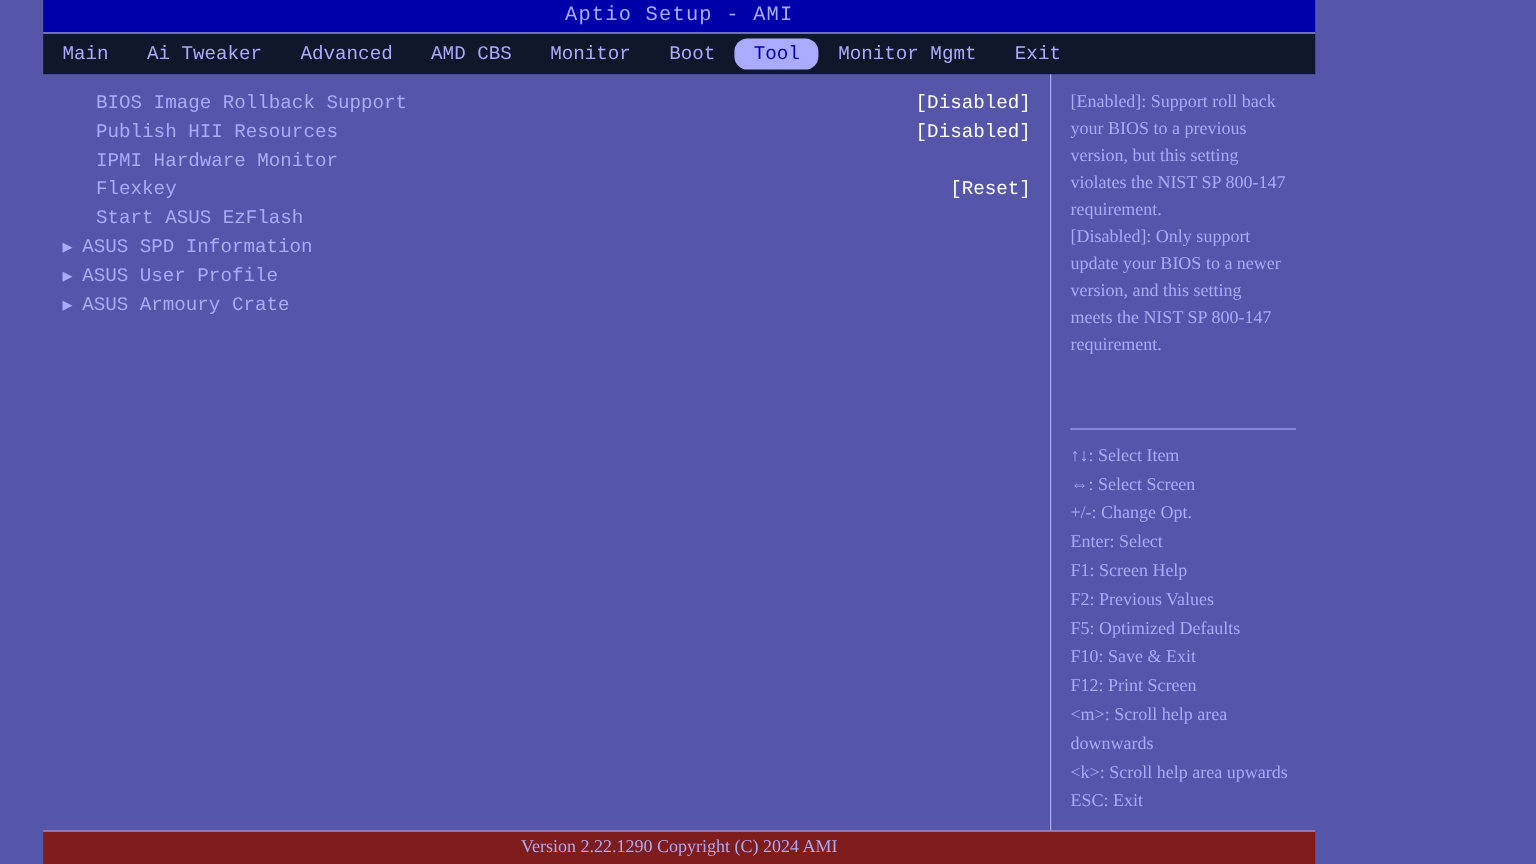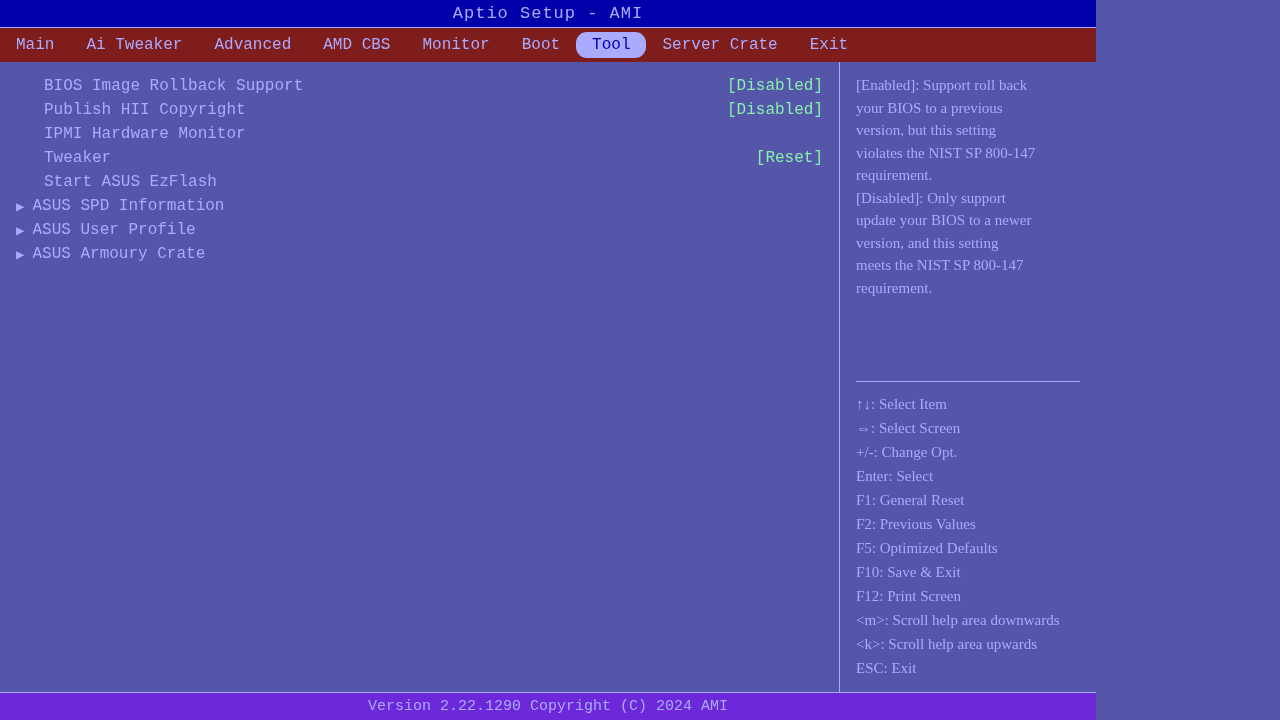--- a/index.html
+++ b/index.html
@@ -14,33 +14,34 @@
       font-family: 'Courier New', Courier, monospace;
       font-size: 16px;
       color: #aaaaff;
       overflow: hidden;
     }
     #app {
       width: 1096px;
       height: 720px;
       display: flex;
       flex-direction: column;
+      padding-left: 36px;
     }
     
     #title-bar {
       background-color: #0000aa;
       color: #aaaaff;
       text-align: center;
       padding: 4px 0;
       font-size: 17px;
       letter-spacing: 1px;
     }
     
     #nav-bar {
-      background-color: #7f1d1d;
+      background-color: #0f172a;
       display: flex;
       flex-direction: row;
       padding: 4px 0;
       border-top: 1px solid #aaaaff;
       text-align: center;
     }
     .nav-item {
       padding: 4px 16px;
       color: #aaaaff;
       cursor: pointer;
@@ -78,21 +79,21 @@
     .menu-item-label {
       display: flex;
       align-items: center;
       gap: 8px;
     }
     .menu-arrow {
       color: #aaaaff;
       font-size: 14px;
     }
     .menu-value {
-      color: #86efac;
+      color: #ffffff;
     }
     
     #right-panel {
       flex: 1;
       padding: 12px 16px;
       display: flex;
       flex-direction: column;
       font-family: Liberation Serif, serif;
     }
     #help-text {
@@ -107,76 +108,77 @@
       border-top: 1px solid #aaaaff;
       margin: 10px 0;
     }
     #key-help {
       color: #aaaaff;
       font-size: 15px;
       line-height: 1.6;
     }
     
     #footer {
-      background-color: #6d28d9;
+      background-color: #7f1d1d;
       color: #aaaaff;
       text-align: center;
       padding: 5px 0;
       font-size: 15px;
       border-top: 1px solid #aaaaff;
+      font-family: Liberation Serif, serif;
     }
   </style>
 </head>
 <body>
 
 <div id="app">
 
   <div id="title-bar">
     <span>Aptio Setup - AMI</span>
   </div>
 
   <div id="nav-bar">
       <div class="nav-item">Main</div>
       <div class="nav-item">Ai Tweaker</div>
       <div class="nav-item">Advanced</div>
       <div class="nav-item">AMD CBS</div>
       <div class="nav-item">Monitor</div>
       <div class="nav-item">Boot</div>
       <div class="nav-item active">Tool</div>
-      <div class="nav-item">Server Crate</div>
+      <div class="nav-item">Monitor Mgmt</div>
       <div class="nav-item">Exit</div>
     </div>
 
   <div id="main-content">
 
     <div id="left-panel">
         <div class="menu-item-row has-value">
           <div class="menu-item-label">
             <span style="width: 20px; display: inline-block;"></span>
             <span>BIOS Image Rollback Support</span>
           </div>
           <span class="menu-value">[Disabled]</span>
         </div>
         <div class="menu-item-row has-value">
           <div class="menu-item-label">
             <span style="width: 20px; display: inline-block;"></span>
-            <span>Publish HII Copyright</span>
+            <span>Publish HII Resources</span>
           </div>
           <span class="menu-value">[Disabled]</span>
         </div>
         <div class="menu-item-row">
           <div class="menu-item-label">
             <span style="width: 20px; display: inline-block;"></span>
             <span>IPMI Hardware Monitor</span>
           </div>
         </div>
         <div class="menu-item-row has-value">
           <div class="menu-item-label">
             <span style="width: 20px; display: inline-block;"></span>
-            <span>Tweaker</span>
+            <span>Flexkey</span>
           </div>
           <span class="menu-value">[Reset]</span>
         </div>
         <div class="menu-item-row">
           <div class="menu-item-label">
             <span style="width: 20px; display: inline-block;"></span>
             <span>Start ASUS EzFlash</span>
           </div>
         </div>
         <div class="menu-item-row">
@@ -209,21 +211,21 @@
 update your BIOS to a newer
 version, and this setting
 meets the NIST SP 800-147
 requirement.</div>
       <hr id="divider">
       <div id="key-help">
           <div>↑↓: Select Item</div>
           <div>⇔: Select Screen</div>
           <div>+/-: Change Opt.</div>
           <div>Enter: Select</div>
-          <div>F1: General Reset</div>
+          <div>F1: Screen Help</div>
           <div>F2: Previous Values</div>
           <div>F5: Optimized Defaults</div>
           <div>F10: Save &amp; Exit</div>
           <div>F12: Print Screen</div>
           <div>&lt;m&gt;: Scroll help area downwards</div>
           <div>&lt;k&gt;: Scroll help area upwards</div>
           <div>ESC: Exit</div>
         </div>
     </div>
   </div>

